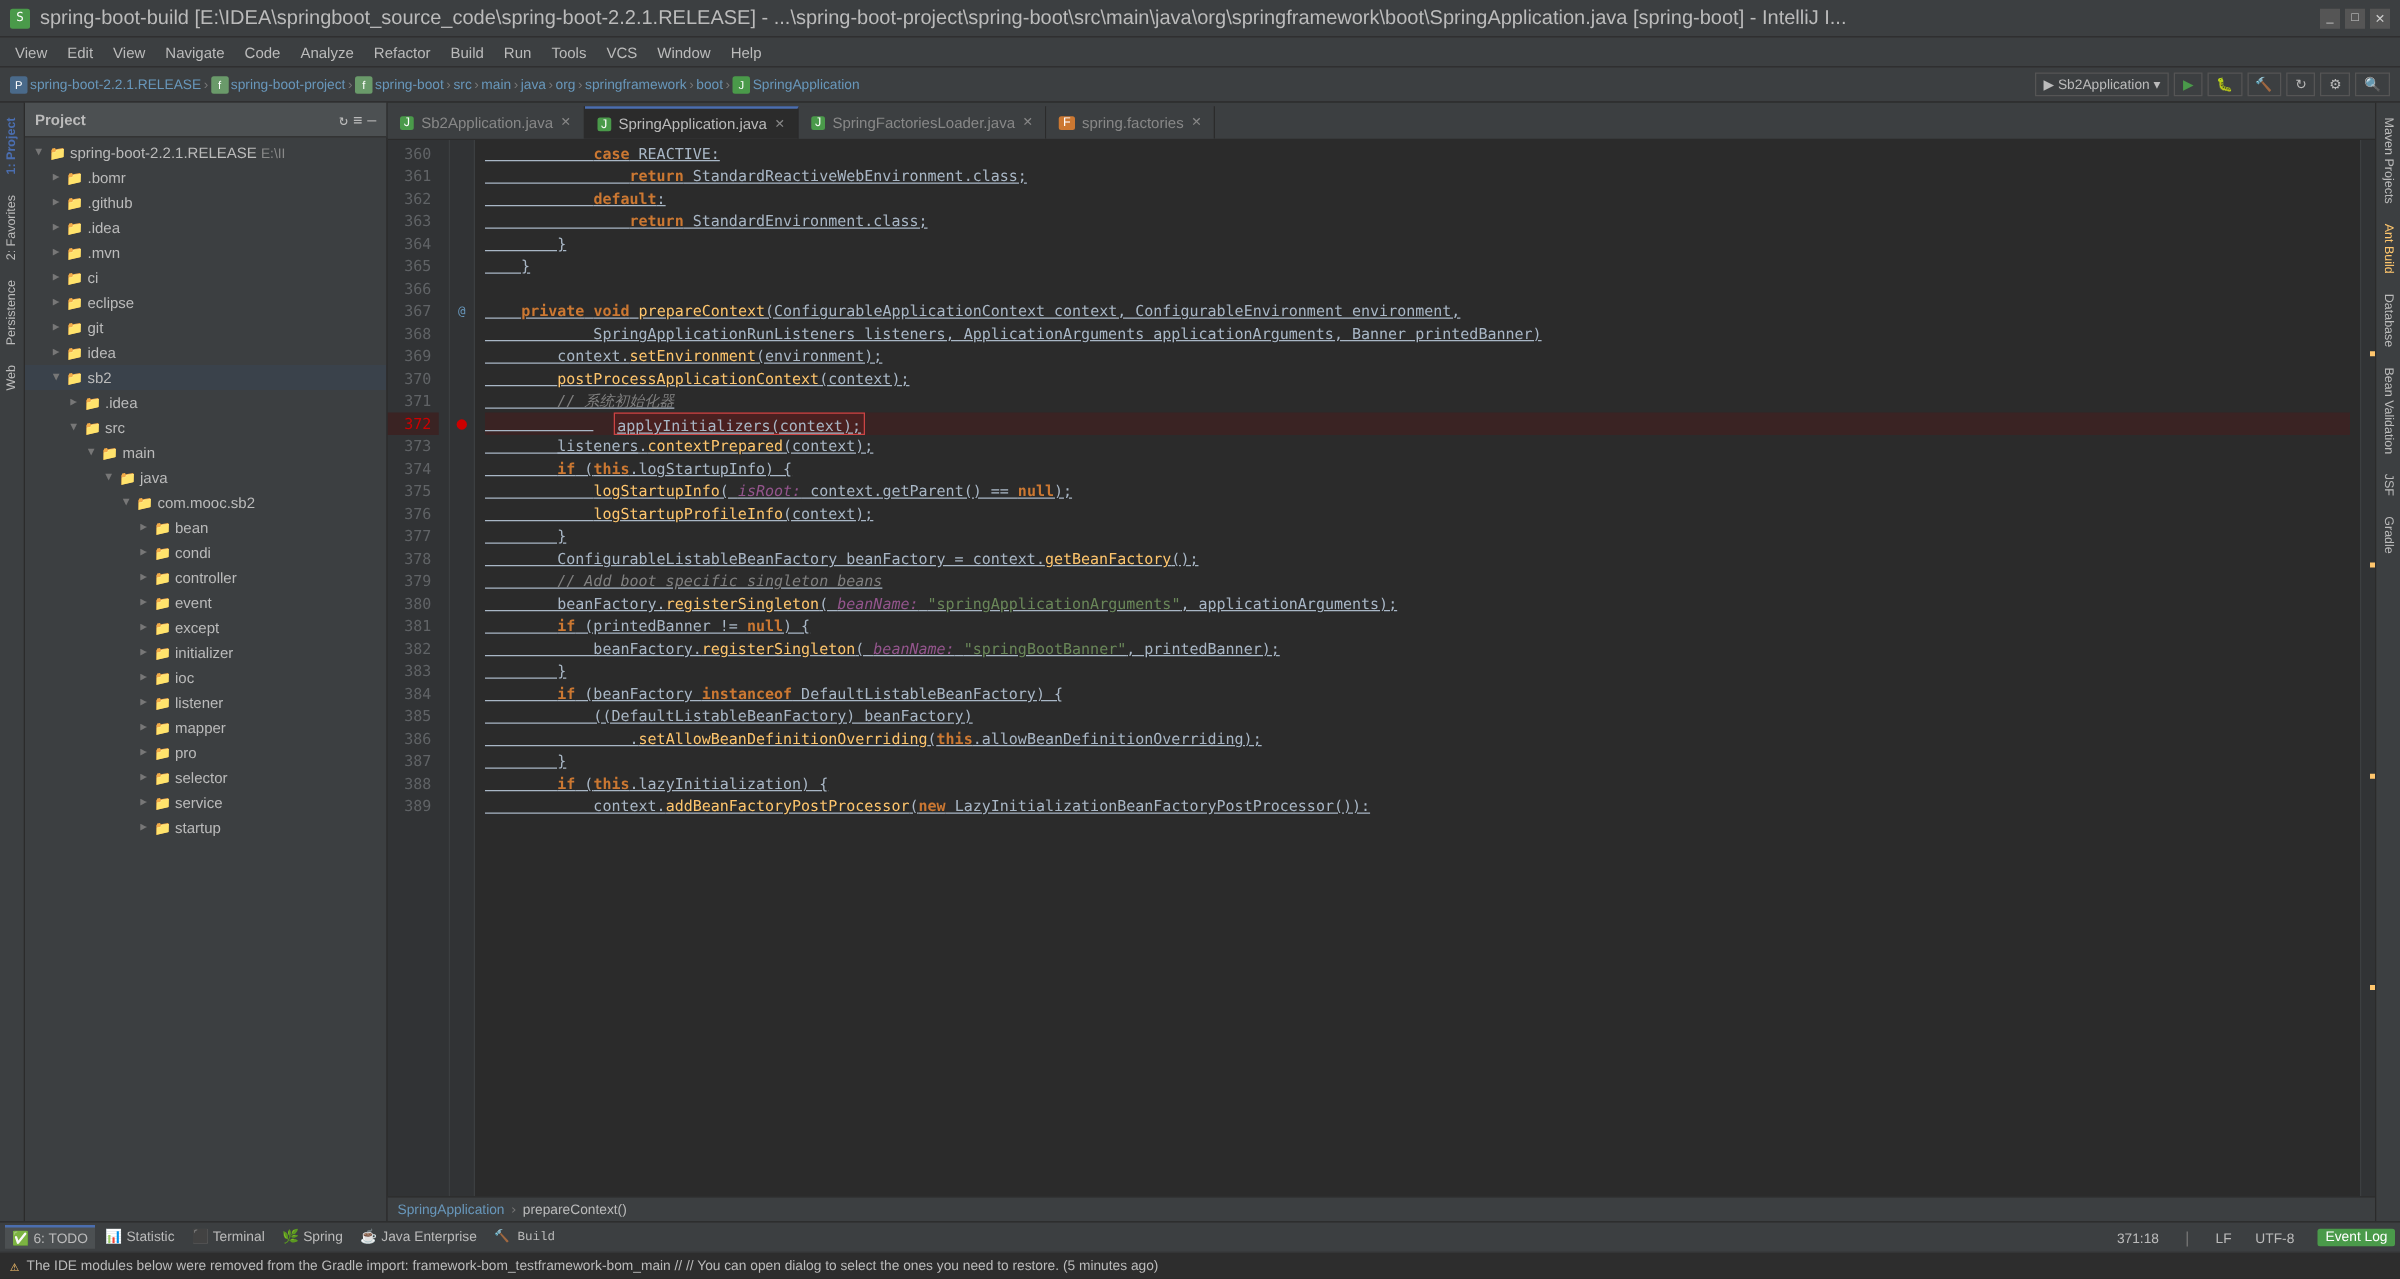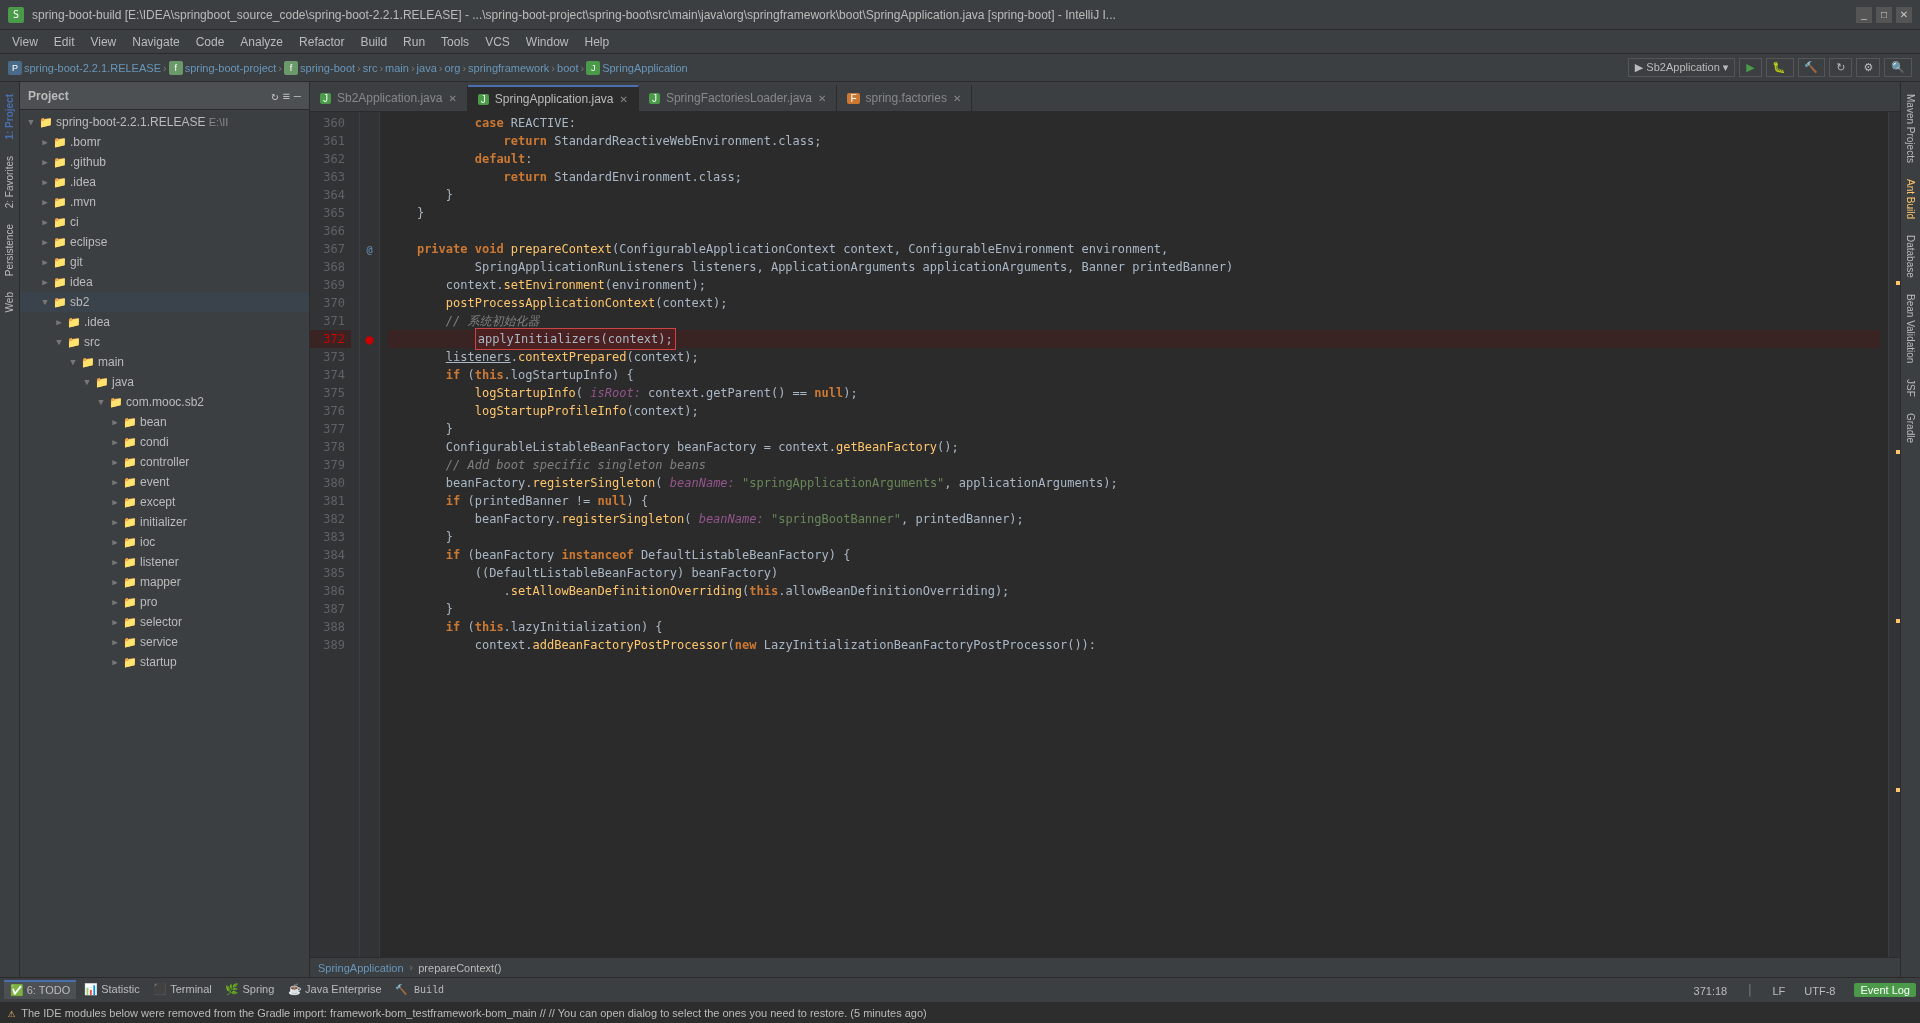--- a/index.html
+++ b/index.html
@@ -1,21 +1,21 @@
 <!DOCTYPE html>
 <html><head>
   <meta charset="utf-8">
   <style>
     * { margin: 0; padding: 0; box-sizing: border-box; }
     body { font-family: 'Consolas', 'Monaco', monospace; font-size: 12px; background: #2b2b2b; color: #a9b7c6; width: 1920px; height: 1023px; overflow: hidden; display: flex; flex-direction: column; }
 
     
     .title-bar { background: #3c3f41; height: 30px; display: flex; align-items: center; padding: 0 8px; gap: 8px; border-bottom: 1px solid #2b2b2b; flex-shrink: 0; }
     .title-bar-icon { width: 16px; height: 16px; background: #4a9a4a; border-radius: 2px; display: flex; align-items: center; justify-content: center; font-size: 10px; color: white; flex-shrink: 0; }
-    .title-bar-text { color: #bbbbbb; font-size: 12px; font-family: Arial, sans-serif; flex: 1; overflow: hidden; white-space: nowrap; text-overflow: ellipsis; }
+    .title-bar-text { color: #bbbbbb; font-size: 16px; font-family: Arial, sans-serif; flex: 1; overflow: hidden; white-space: nowrap; text-overflow: ellipsis; }
     .title-bar-controls { display: flex; gap: 4px; }
     .title-bar-btn { width: 16px; height: 16px; background: #555; border: none; color: #ccc; cursor: pointer; display: flex; align-items: center; justify-content: center; font-size: 10px; }
 
     
     .menu-bar { background: #3c3f41; height: 24px; display: flex; align-items: center; padding: 0 4px; border-bottom: 1px solid #2b2b2b; flex-shrink: 0; }
     .menu-item { color: #bbbbbb; font-size: 12px; font-family: Arial, sans-serif; padding: 2px 8px; cursor: pointer; }
 
     
     .breadcrumb-bar { background: #3c3f41; height: 28px; display: flex; align-items: center; padding: 0 8px; border-bottom: 1px solid #2b2b2b; flex-shrink: 0; gap: 2px; }
     .breadcrumb-item { color: #6897bb; font-size: 11px; font-family: Arial, sans-serif; cursor: pointer; }
@@ -56,21 +56,21 @@
 
     
     .code-editor { flex: 1; display: flex; overflow: hidden; background: #2b2b2b; }
     .line-numbers { width: 50px; background: #313335; text-align: right; padding: 0 8px 0 0; color: #606366; font-size: 12px; line-height: 18px; overflow: hidden; flex-shrink: 0; border-right: 1px solid #3c3f41; padding-top: 2px; user-select: none; }
     .line-number { height: 18px; display: flex; align-items: center; justify-content: flex-end; padding-right: 6px; position: relative; }
     .gutter { width: 20px; background: #313335; border-right: 1px solid #3c3f41; flex-shrink: 0; padding-top: 2px; }
     .gutter-item { height: 18px; display: flex; align-items: center; justify-content: center; font-size: 10px; color: #555; }
     .gutter-annotation { color: #6897bb; }
 
     .code-content { flex: 1; overflow: auto; padding: 2px 8px; line-height: 18px; font-size: 12px; }
-    .code-line { height: 18px; display: flex; align-items: center; white-space: pre; position: relative; }
+    .code-line { height: 18px; display: flex; white-space: pre; position: relative; text-decoration: underline; }
     .code-line.highlighted { background: #3a2323; }
 
     
     .kw { color: #cc7832; font-weight: bold; }
     .str { color: #6a8759; }
     .cm { color: #808080; font-style: italic; }
     .fn { color: #ffc66d; }
     .underline { text-decoration: underline; color: #a9b7c6; }
     .param { color: #94558d; font-style: italic; }
 
@@ -495,21 +495,21 @@
         <div class="code-line">
           <span style="color:#a9b7c6;">        context.</span><span class="fn">setEnvironment</span><span style="color:#a9b7c6;">(environment);</span>
         </div>
         <div class="code-line">
           <span style="color:#a9b7c6;">        </span><span class="fn">postProcessApplicationContext</span><span style="color:#a9b7c6;">(context);</span>
         </div>
         <div class="code-line">
           <span class="cm">        // 系统初始化器</span>
         </div>
         <div class="code-line highlighted">
-          <span style="color:#a9b7c6;">            </span><span style="background:#4a2020;border:1px solid #cc4444;padding:1px 2px;color:#a9b7c6;">applyInitializers(context);</span>
+          <span style="color:#a9b7c6;">            </span><span style="background:#4a2020;border:1px solid #cc4444;padding:1px 2px;color:#a9b7c6;margin-left:16px;">applyInitializers(context);</span>
         </div>
         <div class="code-line">
           <span style="color:#a9b7c6;">        </span><span class="underline">listeners</span><span style="color:#a9b7c6;">.</span><span class="fn">contextPrepared</span><span style="color:#a9b7c6;">(context);</span>
         </div>
         <div class="code-line">
           <span style="color:#a9b7c6;">        </span><span class="kw">if</span><span style="color:#a9b7c6;"> (</span><span class="kw">this</span><span style="color:#a9b7c6;">.logStartupInfo) {</span>
         </div>
         <div class="code-line">
           <span style="color:#a9b7c6;">            </span><span class="fn">logStartupInfo</span><span style="color:#a9b7c6;">( </span><span class="param">isRoot:</span><span style="color:#a9b7c6;"> context.getParent() == </span><span class="kw">null</span><span style="color:#a9b7c6;">);</span>
         </div>

